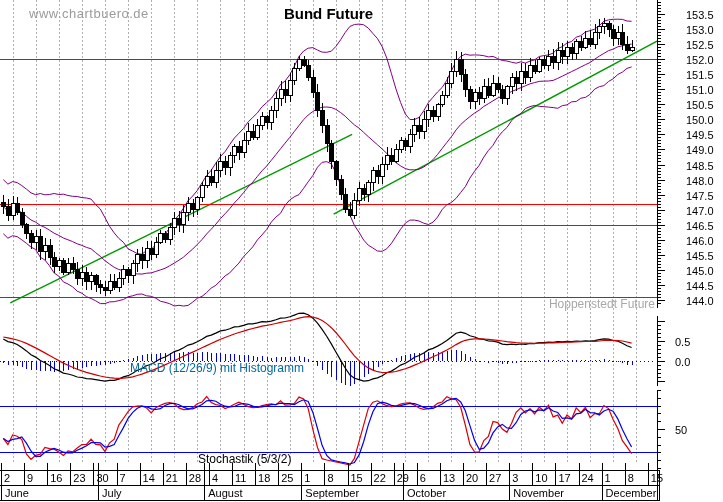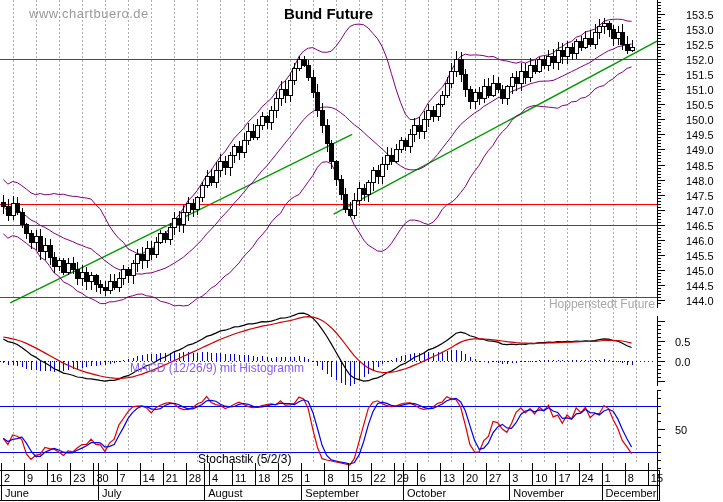--- a/index.html
+++ b/index.html
@@ -3,21 +3,21 @@
 <meta charset="utf-8">
 <style>
   html,body{margin:0;padding:0;background:#fff;}
   #wrap{position:relative;width:723px;height:502px;background:#fff;overflow:hidden;
         font-family:"Liberation Sans",sans-serif;}
   #chart{position:absolute;left:0;top:0;}
   .txt{position:absolute;white-space:nowrap;}
   #watermark{left:29px;top:6px;font-size:13px;color:#9a9a9a;letter-spacing:.5px;}
   #title{left:0;top:5px;width:657px;text-align:center;font-size:15px;font-weight:bold;color:#000;}
   #credit{right:68px;top:297px;font-size:12px;color:#a8a8a8;}
-  #macdlabel{left:130px;top:361px;font-size:12px;color:#8b5cf6;}
+  #macdlabel{left:130px;top:361px;font-size:12px;color:#0369a1;}
   #stochlabel{left:198px;top:452px;font-size:12px;color:#000;}
 </style>
 </head>
 <body>
 
 <div id="wrap">
   <svg id="chart" width="723" height="502">
       <line x1="13.5" y1="0" x2="13.5" y2="462" stroke="#b0b0b0" stroke-width="1" shape-rendering="crispEdges" stroke-dasharray="2,2"></line>
       <line x1="36.5" y1="0" x2="36.5" y2="462" stroke="#b0b0b0" stroke-width="1" shape-rendering="crispEdges" stroke-dasharray="2,2"></line>
       <line x1="59.5" y1="0" x2="59.5" y2="462" stroke="#b0b0b0" stroke-width="1" shape-rendering="crispEdges" stroke-dasharray="2,2"></line>
@@ -739,14 +739,14 @@
       <text x="208.28" y="497" font-size="11" text-anchor="start" fill="#000" font-family="&quot;Liberation Sans&quot;,sans-serif">August</text>
       <text x="305.3" y="497" font-size="11" text-anchor="start" fill="#000" font-family="&quot;Liberation Sans&quot;,sans-serif">September</text>
       <text x="406.94" y="497" font-size="11" text-anchor="start" fill="#000" font-family="&quot;Liberation Sans&quot;,sans-serif">October</text>
       <text x="513.2" y="497" font-size="11" text-anchor="start" fill="#000" font-family="&quot;Liberation Sans&quot;,sans-serif">November</text>
       <text x="605.6" y="497" font-size="11" text-anchor="start" fill="#000" font-family="&quot;Liberation Sans&quot;,sans-serif">December</text>
     </svg>
   <div class="txt" id="title">Bund Future</div>
   <div class="txt" id="watermark">www.chartbuero.de</div>
   <div class="txt" id="credit">Hoppenstedt Future</div>
   <div class="txt" id="macdlabel">MACD (12/26/9) mit Histogramm</div>
-  <div class="txt" id="stochlabel">Stochastik (5/2/3)</div>
+  <div class="txt" id="stochlabel">Stochastik (5/3/2)</div>
 </div>
 
 </body></html>

